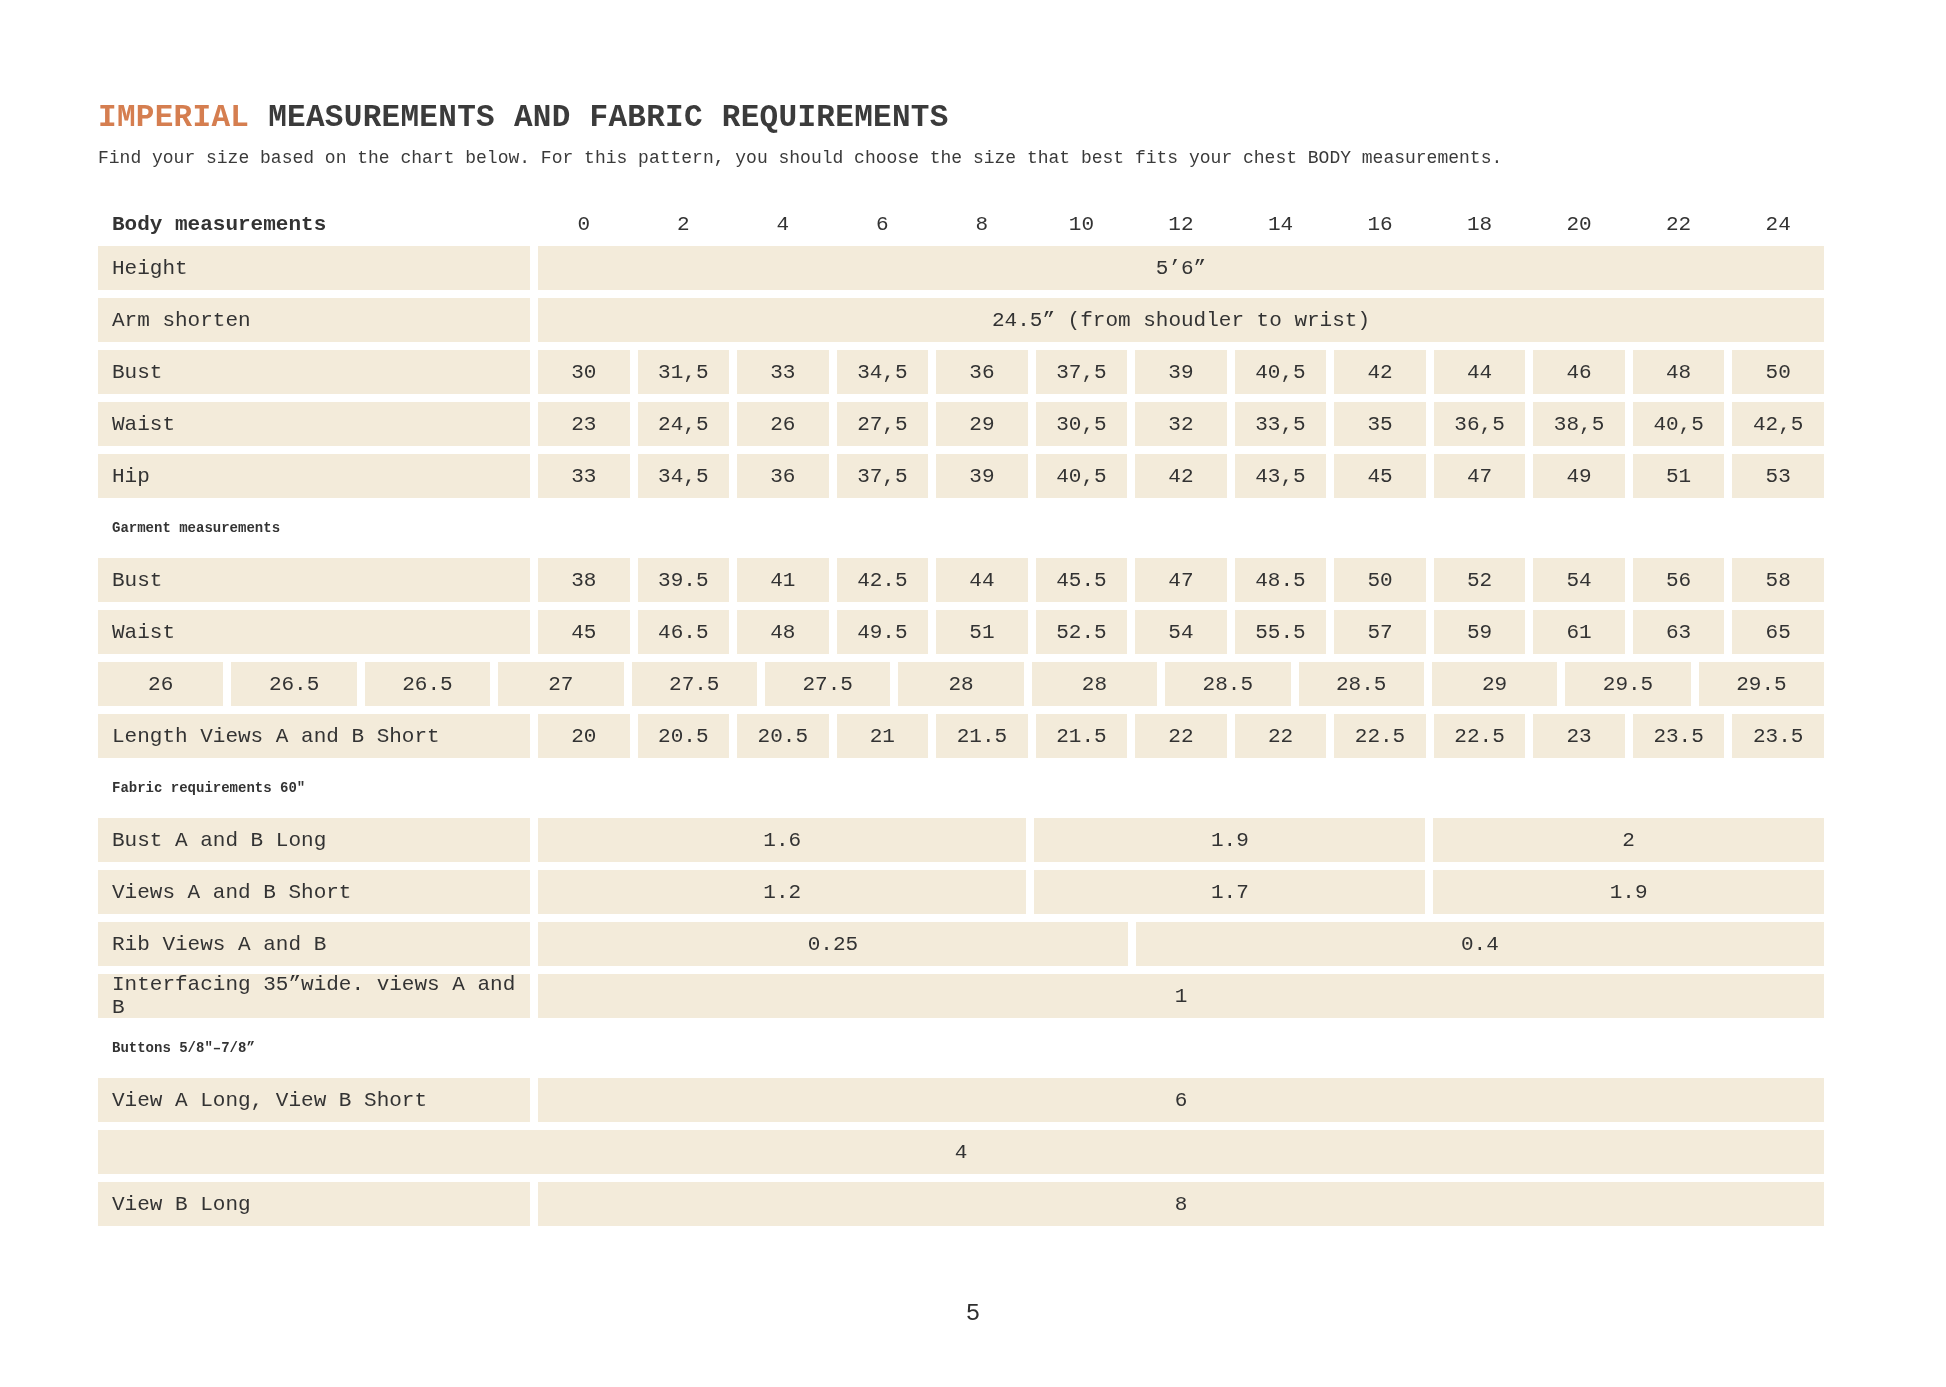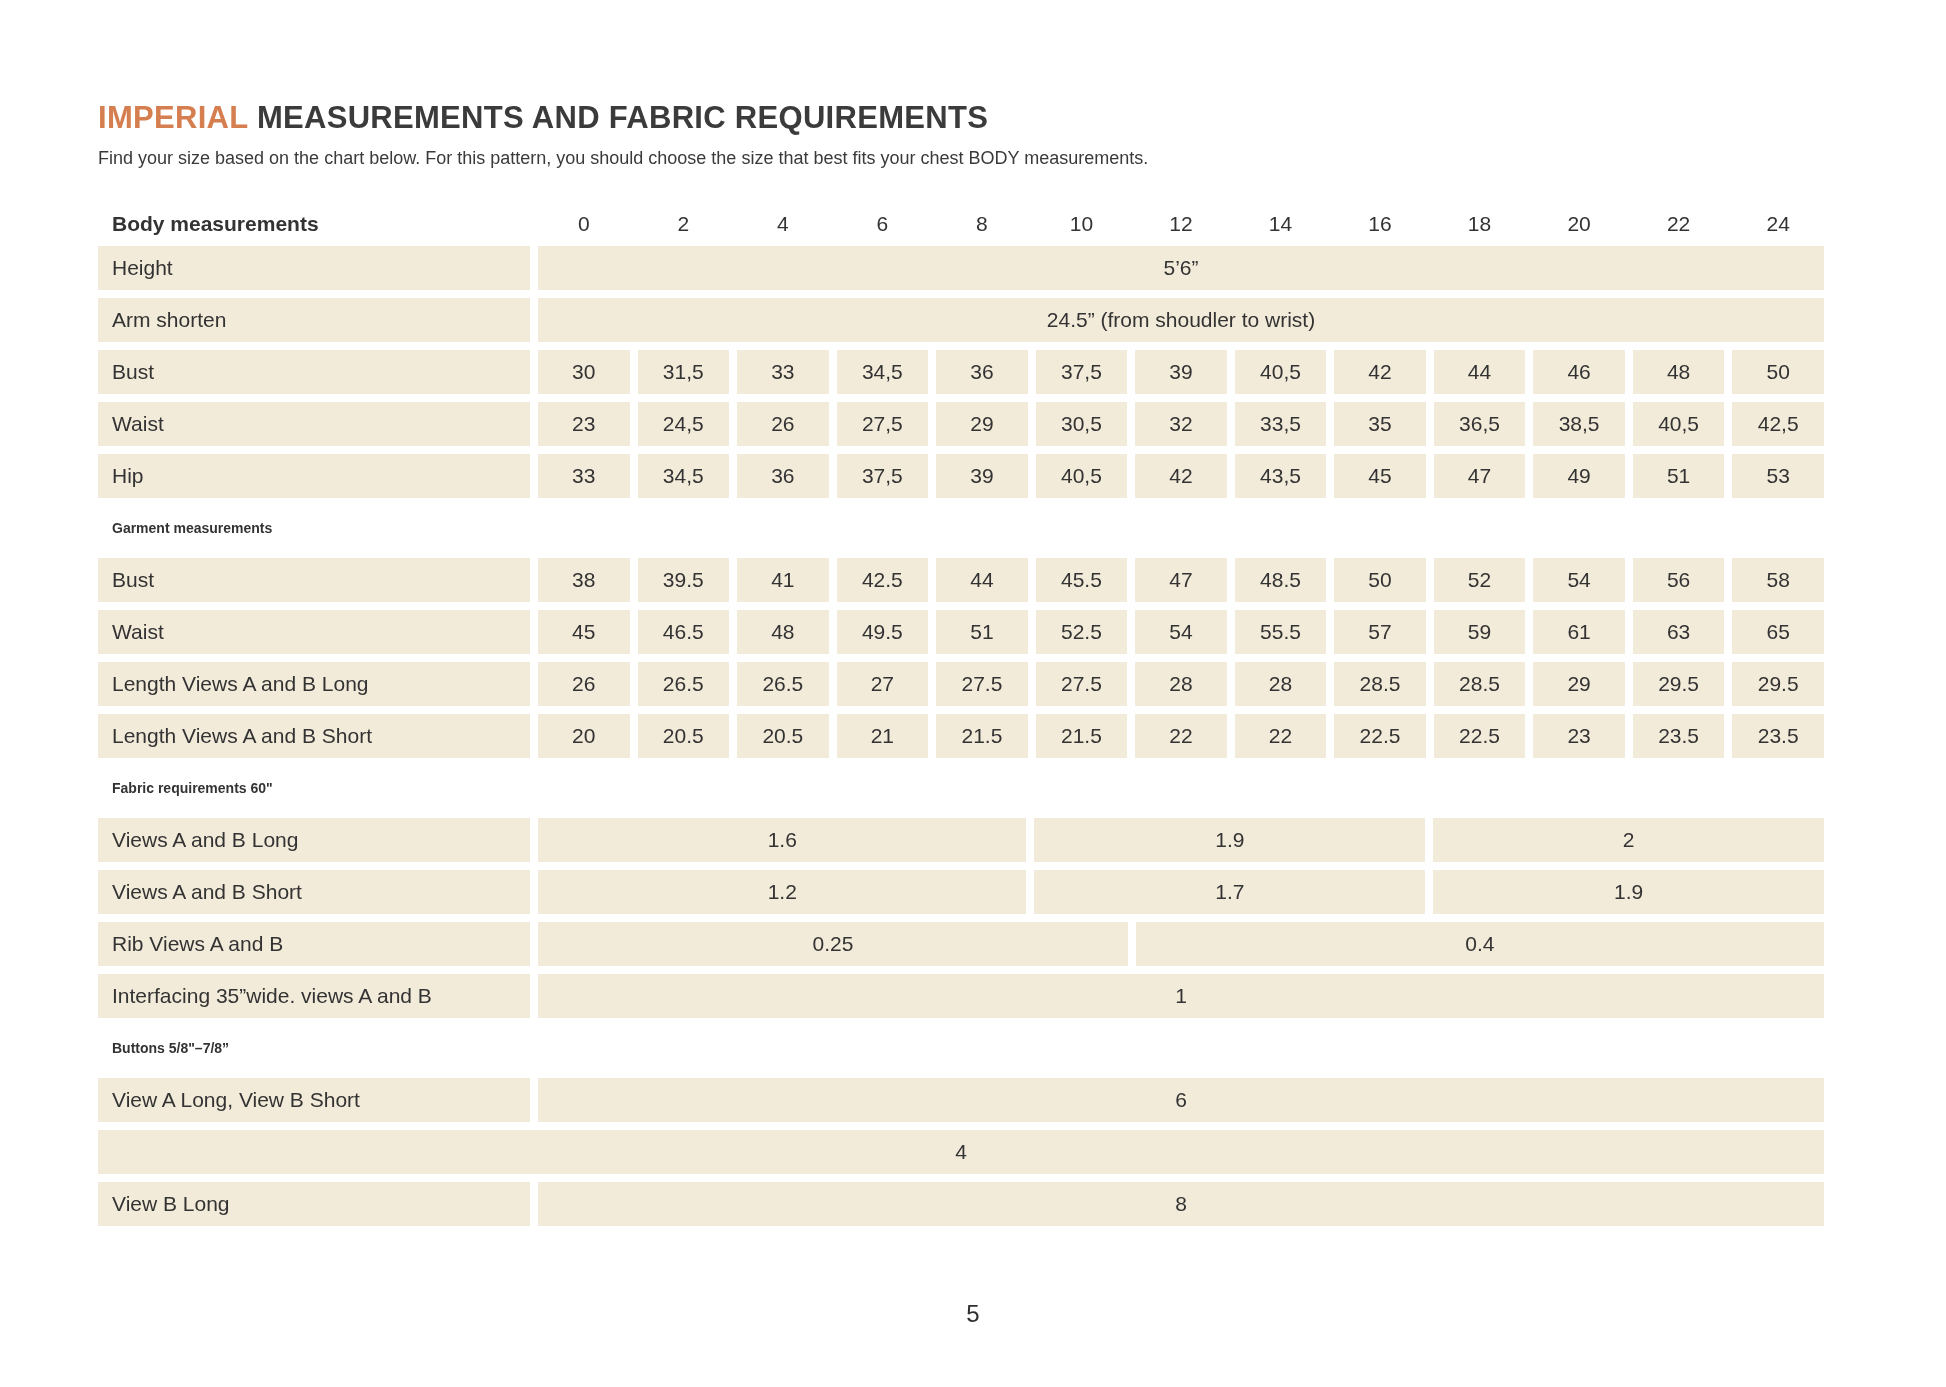--- a/index.html
+++ b/index.html
@@ -3,21 +3,21 @@
 <meta charset="utf-8">
 <style>
   :root{
     --accent:#d57e50;
     --cream:#f3ebda;
     --ink:#333333;
   }
   html,body{margin:0;padding:0;background:#ffffff;}
   .page{
     position:relative;width:1946px;height:1323px;background:#ffffff;
-    font-family:Liberation Sans, sans-serif;color:var(--ink);overflow:hidden;
+    font-family:Liberation Mono, monospace;color:var(--ink);overflow:hidden;
   }
   .content{position:absolute;left:98px;top:100px;width:1726px;}
   h1.title{margin:0 0 8px 0;font-size:31px;line-height:36px;font-weight:700;color:#3b3b3b;letter-spacing:0.3px;}
   h1.title .accent{color:var(--accent);}
   p.intro{margin:0;font-size:18px;line-height:28px;color:#3a3a3a;}
   .table{margin-top:26px;}
   .t-row{display:flex;height:44px;margin-bottom:8px;}
   .lbl{
     flex:0 0 432px;width:432px;background:var(--cream);display:flex;align-items:center;
     padding-left:14px;box-sizing:border-box;margin-right:8px;font-size:21px;
@@ -176,21 +176,20 @@
           <div class="c">55.5</div>
           <div class="c">57</div>
           <div class="c">59</div>
           <div class="c">61</div>
           <div class="c">63</div>
           <div class="c">65</div>
         </div>
       </div>
 
       <div class="t-row">
-        <div class="lbl">Length Views A and B Long</div>
         <div class="data">
           <div class="c">26</div>
           <div class="c">26.5</div>
           <div class="c">26.5</div>
           <div class="c">27</div>
           <div class="c">27.5</div>
           <div class="c">27.5</div>
           <div class="c">28</div>
           <div class="c">28</div>
           <div class="c">28.5</div>
@@ -216,21 +215,21 @@
           <div class="c">22.5</div>
           <div class="c">23</div>
           <div class="c">23.5</div>
           <div class="c">23.5</div>
         </div>
       </div>
 
       <div class="sec">Fabric requirements 60"</div>
 
       <div class="t-row">
-        <div class="lbl">Views A and B Long</div>
+        <div class="lbl">Bust A and B Long</div>
         <div class="data">
           <div class="c s5">1.6</div>
           <div class="c s4">1.9</div>
           <div class="c s4">2</div>
         </div>
       </div>
 
       <div class="t-row">
         <div class="lbl">Views A and B Short</div>
         <div class="data">

